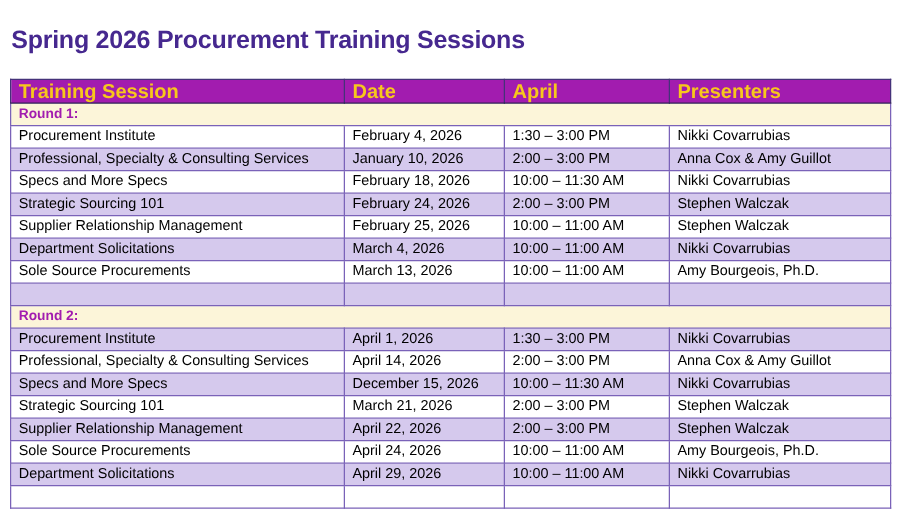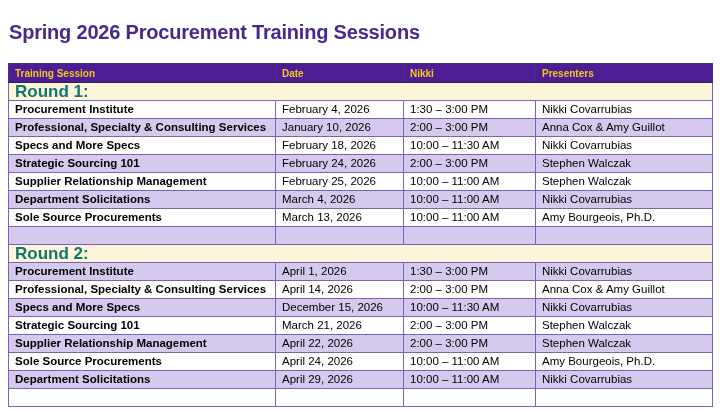--- a/index.html
+++ b/index.html
@@ -62,48 +62,48 @@
     vertical-align: middle;
     border: 1px solid #7a62b8;
     box-sizing: border-box;
     white-space: nowrap;
     overflow: hidden;
     text-align: left;
   }
 
   
   thead tr.header-row th {
-    background: #4c1d95;
+    background: #a21caf;
     color: #f7c71c;
     font-weight: bold;
-    font-size: 10px;
+    font-size: 16px;
     height: 19px;
     border-color: #453279;
     border-bottom: 1px solid #2f2050;
   }
 
   
   tr.round-row td {
     background: #fcf5d9;
-    color: #0f766e;
+    color: #a21caf;
     font-weight: bold;
-    font-size: 17px;
+    font-size: 11px;
     height: 18px;
     border-left-color: #7a62b8;
     border-right-color: #7a62b8;
     border-top: 1px solid #7a62b8;
     border-bottom: 1px solid #7a62b8;
   }
 
   
   tr.data-row td {
     color: #000000;
   }
   tr.data-row td.session-cell {
-    font-weight: bold;
+    font-weight: normal;
   }
   tr.row-white td { background: #ffffff; }
   tr.row-lav   td { background: #d5c9ed; }
 
   
   tr.blank-row td {
     height: 16px;
   }
   tr.blank-row.row-lav td { background: #d5c9ed; }
   tr.blank-row.row-white td { background: #ffffff; }
@@ -120,21 +120,21 @@
       <colgroup>
         <col class="c-session">
         <col class="c-date">
         <col class="c-time">
         <col class="c-pres">
       </colgroup>
       <thead>
         <tr class="header-row">
           <th>Training Session</th>
           <th>Date</th>
-          <th>Nikki</th>
+          <th>April</th>
           <th>Presenters</th>
         </tr>
       </thead>
       <tbody id="schedule-body">
           <tr class="round-row">
             <td colspan="4">Round 1:</td>
           </tr>
           <tr class="data-row row-white">
             <td class="session-cell">Procurement Institute</td>
             <td>February 4, 2026</td>

